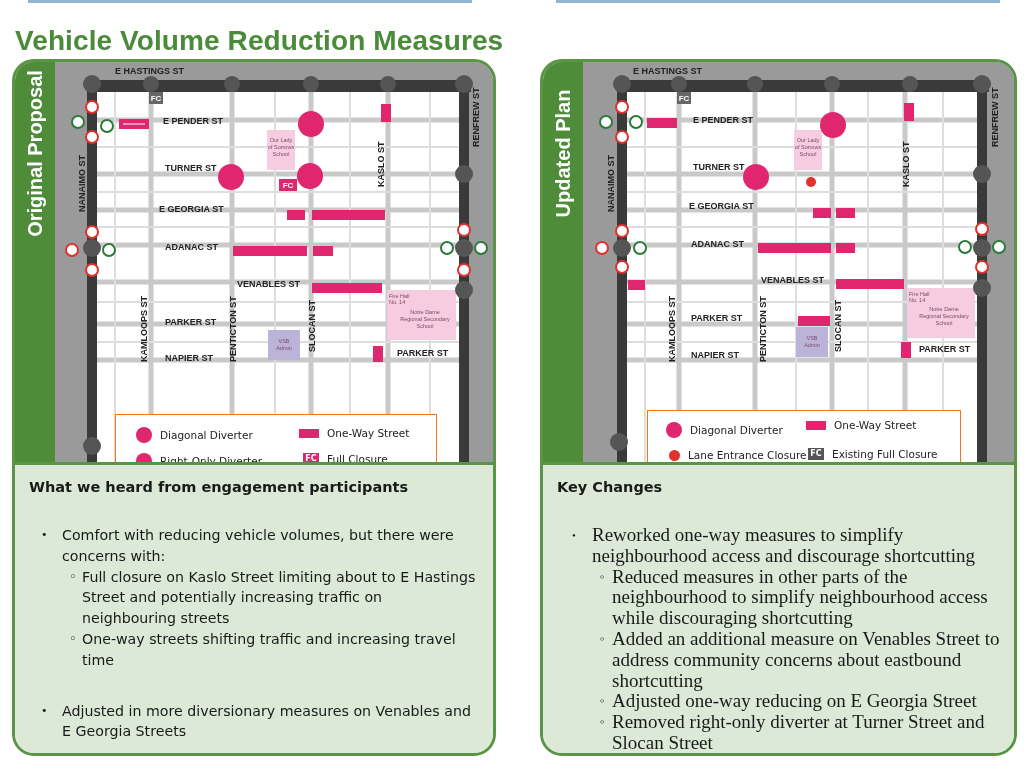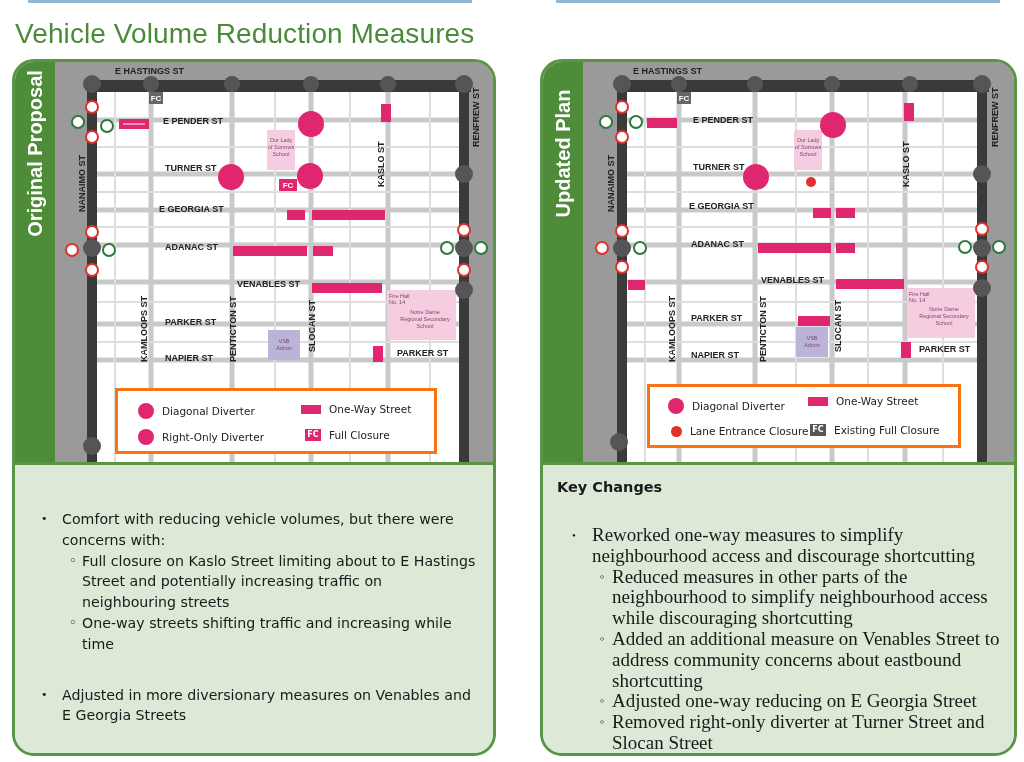--- a/index.html
+++ b/index.html
@@ -3,36 +3,36 @@
 <meta charset="utf-8">
 <style>
   * { box-sizing: border-box; margin: 0; padding: 0; }
   html, body { width: 1024px; height: 762px; overflow: hidden; background: #ffffff; }
   body { position: relative; font-family: "DejaVu Sans", sans-serif; color: #1a1a1a; }
 
   .topbar { position: absolute; top: 0; height: 3px; background: #8fb7d3; }
   .topbar.l { left: 28px; width: 444px; }
   .topbar.r { left: 556px; width: 444px; }
 
-  .page-title { position: absolute; left: 15px; top: 18px; font-family: "Liberation Sans", sans-serif; font-weight: normal; font-size: 28px; color: #4a8b3a; letter-spacing: 0.1px; }
+  .page-title { position: absolute; left: 15px; top: 25px; font-family: "Liberation Sans", sans-serif; font-weight: bold; font-size: 28px; color: #4a8b3a; letter-spacing: 0.1px; }
 
   .panel { position: absolute; border: 3px solid #5a9445; border-radius: 22px; overflow: hidden; background: #dbe9d6; }
   .panel.left { left: 12px; top: 59px; width: 484px; height: 697px; }
   .panel.right { left: 540px; top: 59px; width: 477px; height: 697px; }
 
   .side-tab { position: absolute; left: 0; top: 0; width: 40px; height: 400px; background: #4e8c3a; }
   .side-label { position: absolute; left: 20px; transform: translateX(-50%) rotate(-90deg); transform-origin: center; white-space: nowrap; color: #fff; font-family: "Liberation Sans", sans-serif; font-weight: bold; font-size: 20px; }
 
   .map { position: absolute; left: 40px; top: 0; right: 0; height: 400px; background: #a3a3a3; overflow: hidden; }
   .map svg { position: absolute; left: 0; top: 0; }
 
   .street-label { font-family: "Liberation Sans", sans-serif; font-weight: bold; font-size: 9px; fill: #222; }
   .tiny { font-family: "Liberation Sans", sans-serif; font-size: 5.5px; fill: #7a4a6a; }
 
-  .legend { position: absolute; background: #fff; border: 3px solid #f97316; }
+  .legend { position: absolute; background: #fff; border: 1px solid #f97316; margin-top: 26px; }
   .legend-item { position: absolute; display: flex; align-items: center; font-size: 10.5px; color: #222; }
   .legend-item .sym { margin-right: 8px; display: inline-block; }
 
   .text-box { position: absolute; left: 0; right: 0; top: 400px; bottom: 0; background: #dbe9d6; border-top: 3px solid #5a9445; padding: 14px 14px 0 14px; }
   .text-box h2 { font-size: 14.5px; font-weight: bold; margin-bottom: 6px; font-family: "DejaVu Sans", sans-serif; }
   .text-box ul { list-style: none; }
   .text-box li { position: relative; font-size: 14.2px; line-height: 20.8px; }
   .lvl1 { padding-left: 33px; margin-top: 30px; }
   .lvl1::before { content: "•"; position: absolute; left: 12px; top: 0; font-size: 11px; }
   .lvl2 { padding-left: 53px; }
@@ -180,24 +180,25 @@
         <span class="sym" style="width:20px;height:9px;background:#e0266f;"></span>
         <span>One-Way Street</span>
       </div>
       <div class="legend-item" style="left:187px; top:38px;">
         <span class="sym" style="width:16px;height:12px;background:#e0266f;color:#fff;font-size:8px;font-weight:bold;text-align:center;line-height:12px;">FC</span>
         <span>Full Closure</span>
       </div>
     </div>
   </div>
   <div class="text-box">
+    <h2>What we heard from engagement participants</h2>
     <ul>
       <li class="lvl1">Comfort with reducing vehicle volumes, but there were concerns with:</li>
       <li class="lvl2">Full closure on Kaslo Street limiting about to E Hastings Street and potentially increasing traffic on neighbouring streets</li>
-      <li class="lvl2">One-way streets shifting traffic and increasing while time</li>
+      <li class="lvl2">One-way streets shifting traffic and increasing travel time</li>
       <li class="lvl1">Adjusted in more diversionary measures on Venables and E Georgia Streets</li>
     </ul>
   </div>
 </div>
 
 <div class="panel right">
   <div class="side-tab">
     <div class="side-label" style="top:80px;">Updated Plan</div>
   </div>
   <div class="map">

